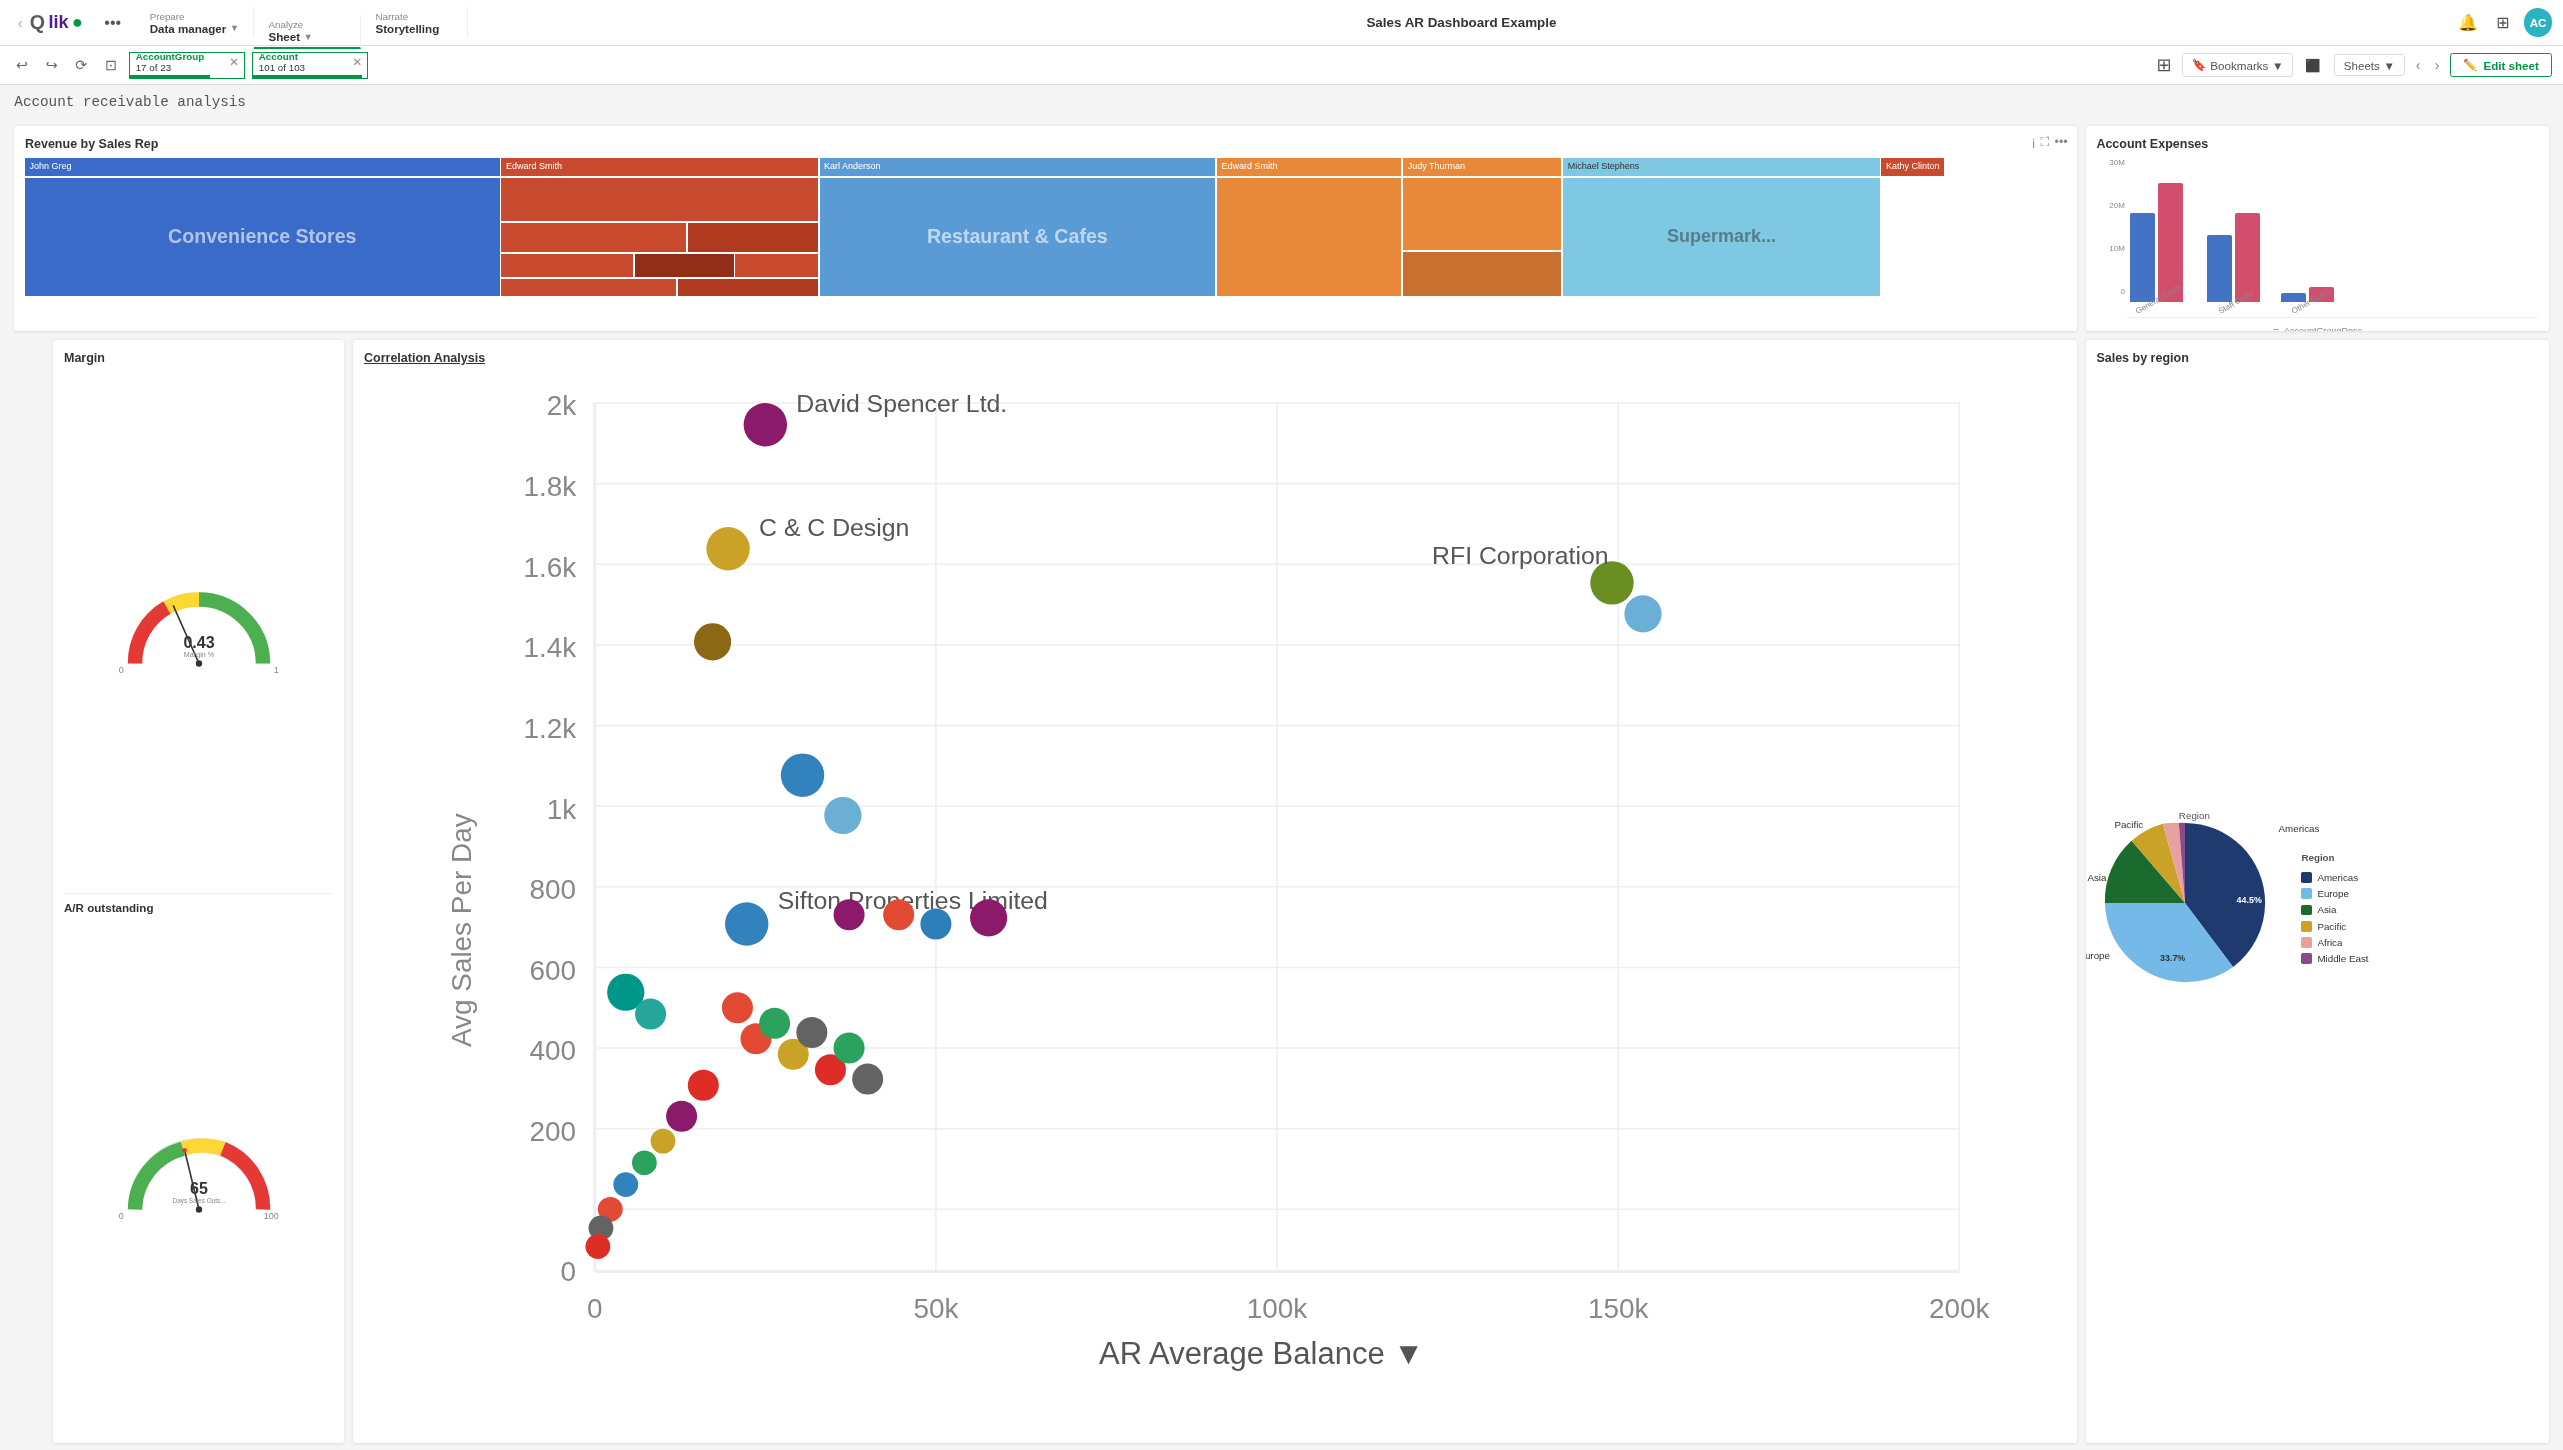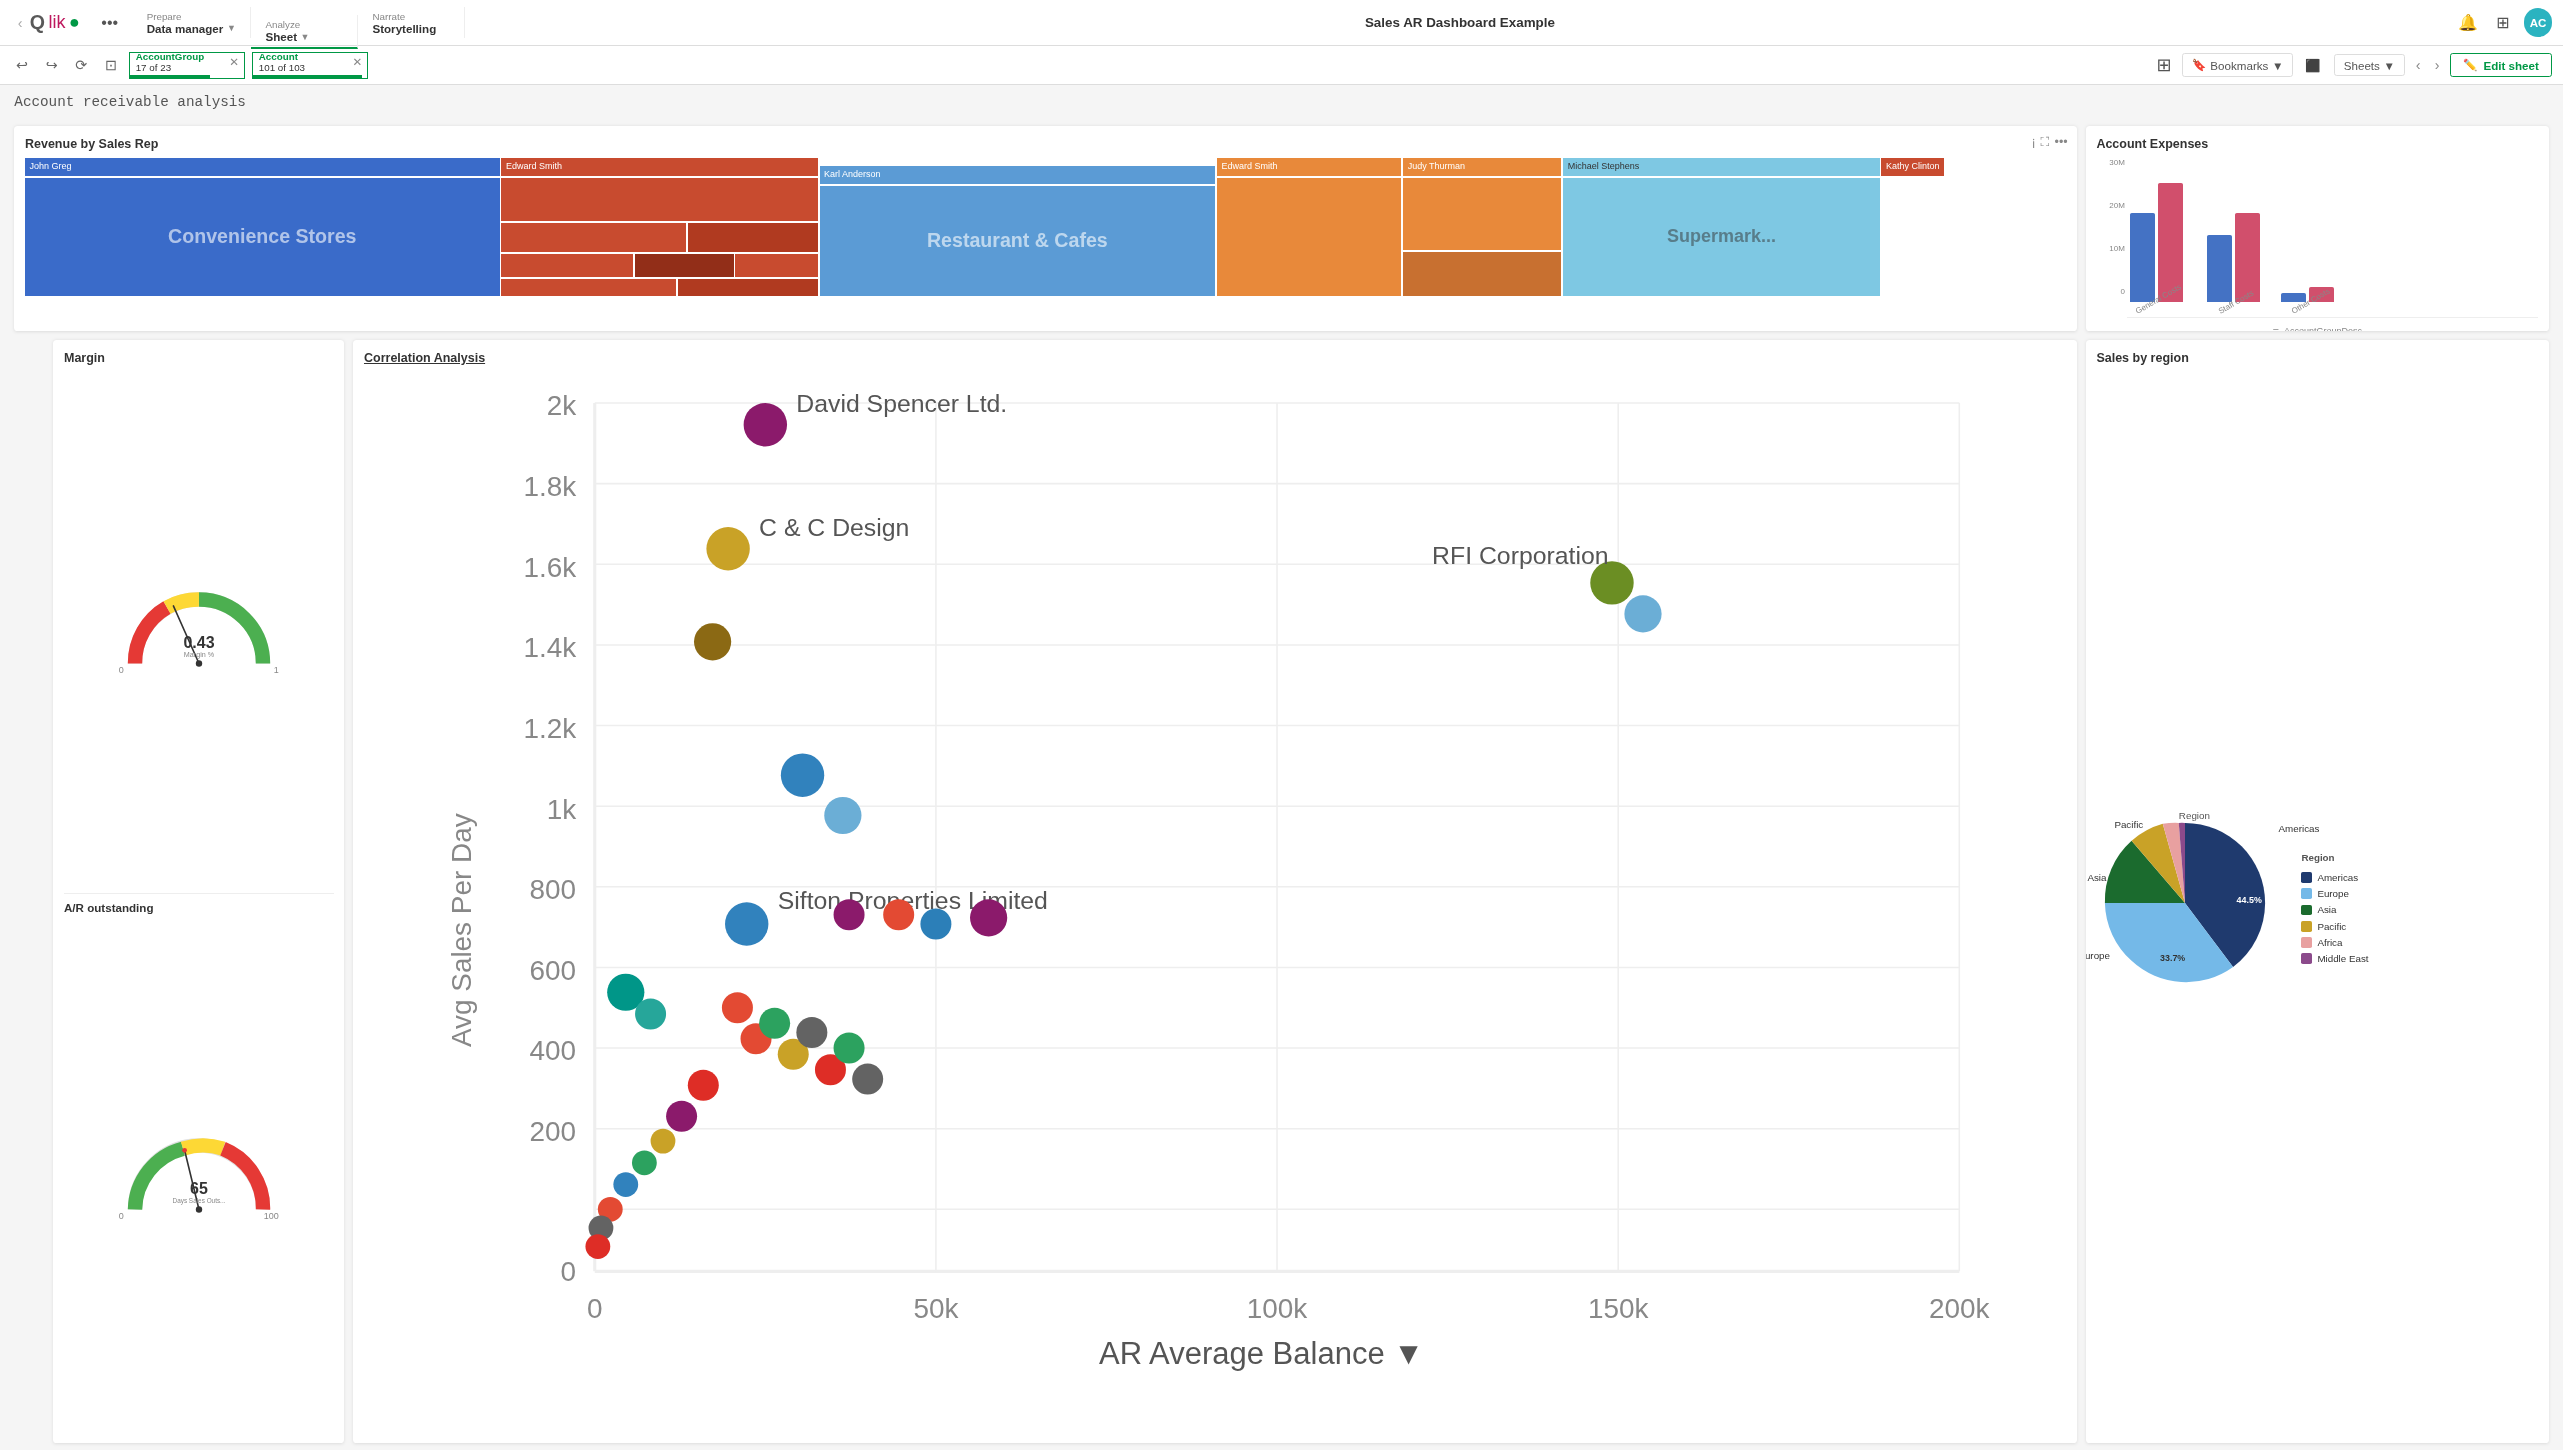--- a/index.html
+++ b/index.html
@@ -5,21 +5,21 @@
     * { box-sizing: border-box; margin: 0; padding: 0; }
     body { font-family: 'Segoe UI', Arial, sans-serif; background: #f5f5f5; font-size: 11.6px; color: #333; overflow: hidden; }
 
     
     .top-nav {
       display: flex; align-items: center; background: #fff; height: 46px;
       border-bottom: 0.9px solid #ddd; padding: 0 10.7px; gap: 0;
     }
     .nav-back-btn { color: #aaa; font-size: 14.3px; padding: 3.6px 7.1px; cursor: pointer; }
     .qlik-logo { display: flex; align-items: center; gap: 3.6px; margin-right: 14.3px; }
-    .qlik-logo-text { font-size: 18px; font-weight: 400; color: #be185d; }
+    .qlik-logo-text { font-size: 18px; font-weight: 700; color: #4c1d95; }
     .qlik-logo-q { font-size: 19.6px; font-weight: 900; color: #595959; }
     .nav-dots { color: #555; font-size: 16px; padding: 3.6px 7.1px; cursor: pointer; margin-right: 7.1px; }
     .nav-section { display: flex; flex-direction: column; padding: 3.6px 14.3px; cursor: pointer; border-right: 0.9px solid #eee; min-width: 107px; }
     .nav-section.active { border-bottom: 2.7px solid #009845; }
     .nav-section-label { font-size: 9.8px; color: #888; }
     .nav-section-main { font-size: 11.6px; font-weight: 600; color: #333; }
     .nav-section-arrow { font-size: 9px; color: #888; margin-left: 3.6px; }
     .nav-section-row { display: flex; align-items: center; }
     .app-title { flex: 1; text-align: center; font-size: 13.4px; font-weight: 600; color: #333; }
     .nav-right { display: flex; align-items: center; gap: 10.7px; }
@@ -228,21 +228,21 @@
             <div style="background:#C84B2F;flex:0.5;"></div>
           </div>
           <div style="display:flex;gap:1.8px;flex:0.6;">
             <div style="background:#C84B2F;flex:1;"></div>
             <div style="background:#B03A20;flex:0.8;"></div>
           </div>
         </div>
       </div>
 
       <div style="display:flex;flex-direction:column;gap:1.8px;flex:1.5;">
-        <div style="background:#5B9BD5;color:#fff;font-size:9px;padding:2.7px 4.5px;height:18px;margin-top:8px;">Karl Anderson</div>
+        <div style="background:#5B9BD5;color:#fff;font-size:9px;padding:2.7px 4.5px;height:18px;">Karl Anderson</div>
         <div style="background:#5B9BD5;color:rgba(255,255,255,0.6);font-size:19.6px;font-weight:700;flex:1;display:flex;align-items:center;justify-content:center;">Restaurant &amp; Cafes</div>
       </div>
 
       <div style="display:flex;flex-direction:column;gap:1.8px;flex:0.7;">
         <div style="background:#E8893A;color:#fff;font-size:9px;padding:2.7px 4.5px;height:18px;">Edward Smith</div>
         <div style="background:#E8893A;flex:1;"></div>
       </div>
 
       <div style="display:flex;flex-direction:column;gap:1.8px;flex:0.6;">
         <div style="background:#E8893A;color:#fff;font-size:9px;padding:2.7px 4.5px;height:18px;">Judy Thurman</div>

